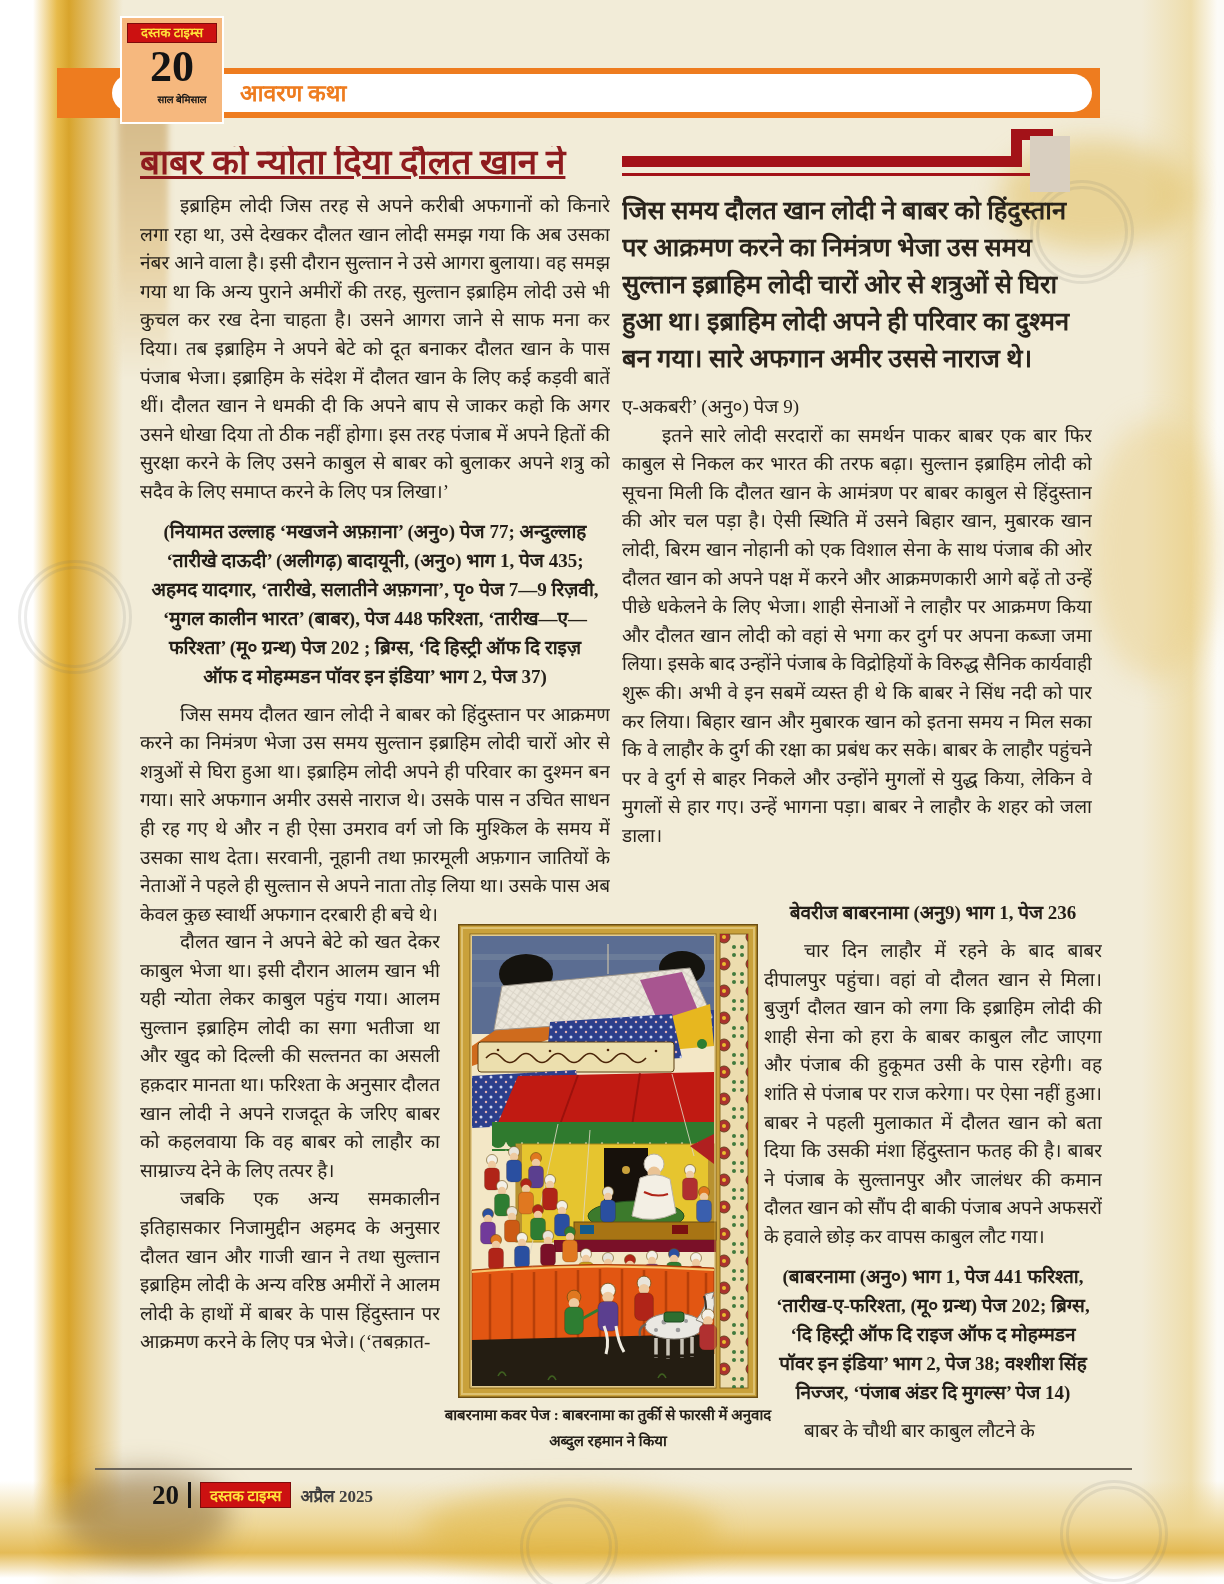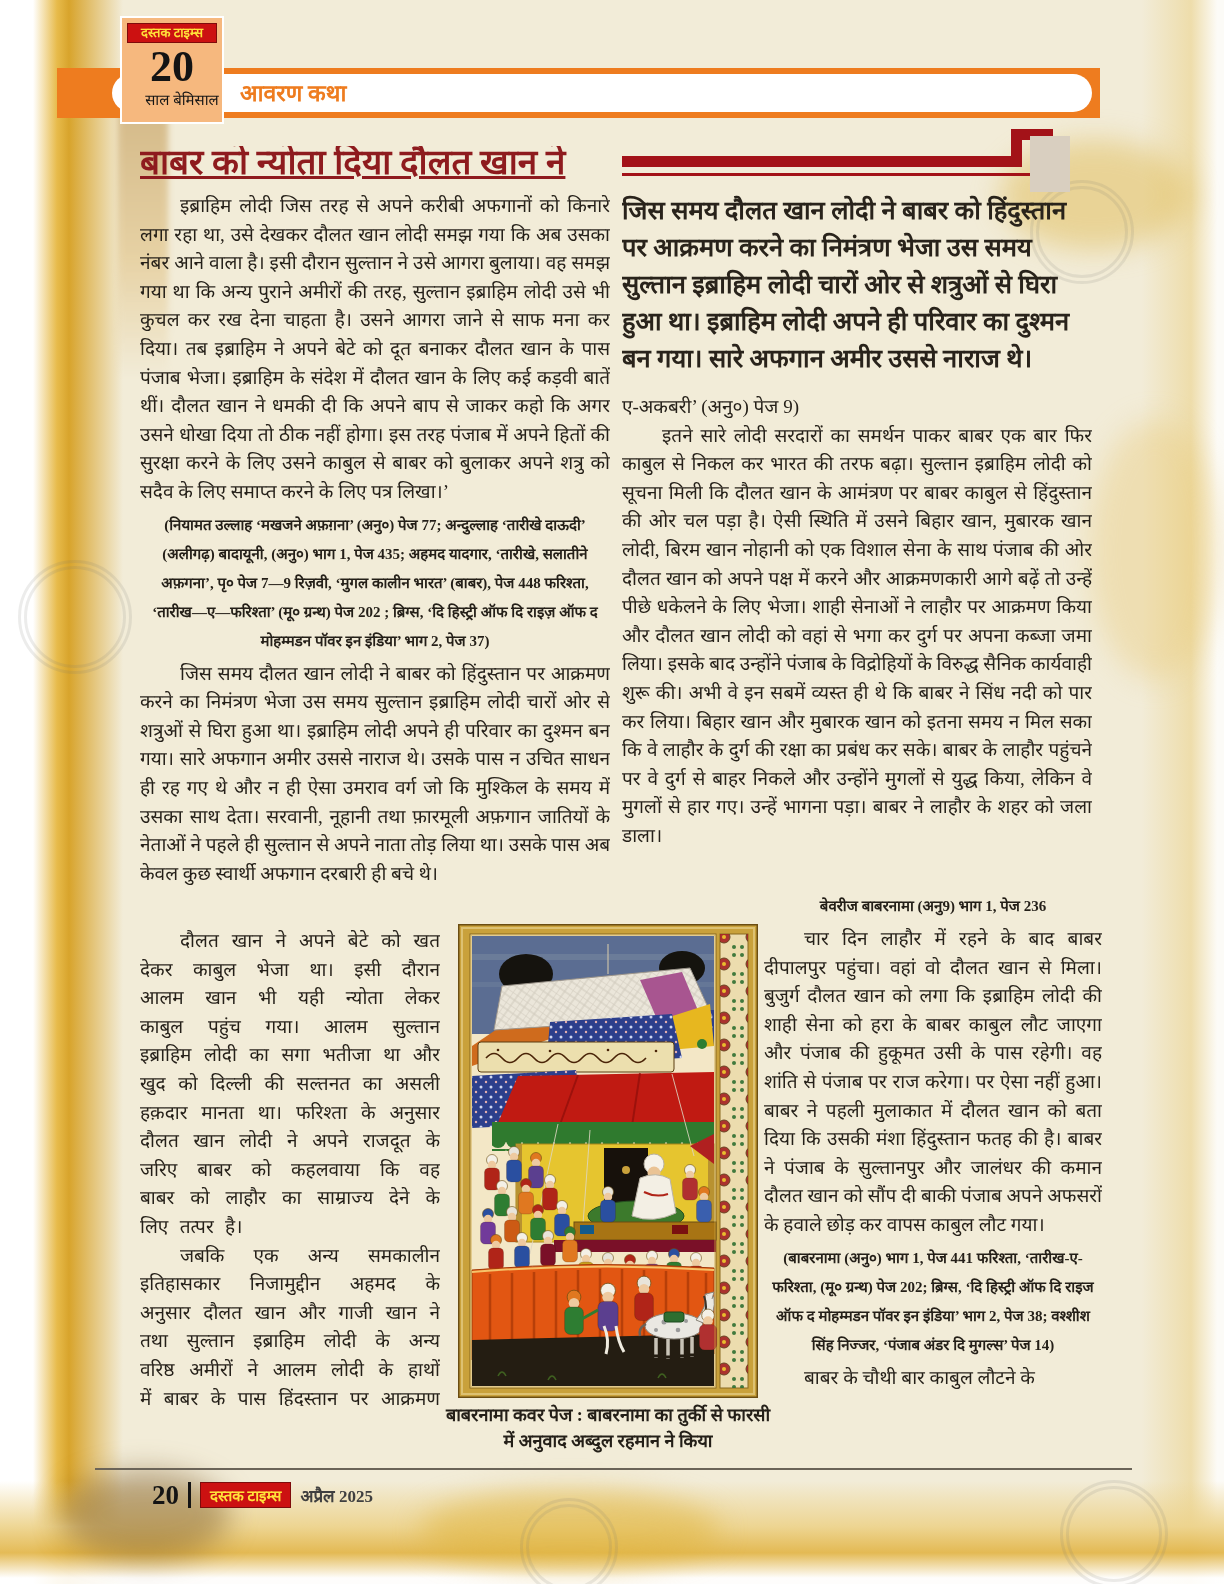--- a/index.html
+++ b/index.html
@@ -19,38 +19,38 @@
   .sw{position:absolute;border-radius:50%;border:9px double rgba(120,118,110,.14);}
   
   .band{position:absolute;left:57px;top:68px;width:1043px;height:50px;background:#ee7c1f;}
   .pill{position:absolute;left:112px;top:74px;width:980px;height:38px;background:#ffffff;border-radius:19px;}
   .section-label{position:absolute;left:240px;top:76px;font-size:23px;font-weight:bold;color:#ee7c1f;}
   .badge{position:absolute;left:122px;top:18px;width:100px;height:104px;background:#f6b87e;
          box-shadow:0 0 0 2px #ffffff;text-align:center;}
   .badge .logo{margin:5px auto 0;width:88px;background:#cc1111;color:#ffe23a;font-weight:bold;
          font-size:13px;line-height:18px;border:1px solid #7e0b0b;}
   .badge .num{font-size:44px;font-weight:bold;color:#141414;line-height:48px;}
-  .badge .tag{font-size:15px;font-weight:normal;color:#141414;line-height:18px;padding-left:20px;}
+  .badge .tag{font-size:10px;font-weight:bold;color:#141414;line-height:18px;padding-left:20px;}
   
   .col{position:absolute;overflow:hidden;}
   .body{font-size:19px;line-height:28.6px;text-align:justify;margin:0;}
   .indent{text-indent:40px;}
-  .cite{font-size:15px;line-height:29px;font-weight:bold;text-align:center;margin:4px;}
+  .cite{font-size:19px;line-height:29px;font-weight:bold;text-align:center;margin:10px;}
   .headline{font-size:35px;font-weight:bold;color:#8e1b1e;margin:0 0 12px 0;line-height:34px;text-decoration:underline;}
   
   .pq-deco{position:relative;height:52px;margin-bottom:14px;}
   .pq-bar{position:absolute;left:0;top:30px;width:400px;height:11px;background:#a31218;}
   .pq-riser{position:absolute;left:389px;top:3px;width:11px;height:38px;background:#a31218;}
   .pq-cap{position:absolute;left:389px;top:3px;width:42px;height:11px;background:#a31218;}
   .pq-line{position:absolute;left:0;top:47px;width:428px;height:3px;background:#a31218;}
   .pq-sq{position:absolute;left:408px;top:10px;width:40px;height:56px;background:#d9cfc0;}
   .pullquote{font-size:25.5px;line-height:37px;font-weight:bold;color:#29231b;margin:0 0 16px 0;}
   
   .painting{position:absolute;left:458px;top:924px;width:300px;height:474px;}
-  .caption{position:absolute;left:440px;top:1402px;width:336px;font-size:18px;font-weight:bold;
+  .caption{position:absolute;left:440px;top:1402px;width:336px;font-size:15px;font-weight:bold;
            line-height:26px;text-align:center;}
   
   .rule{position:absolute;left:95px;top:1468px;width:1037px;height:2px;background:#6b6458;}
   .footer{position:absolute;left:152px;top:1480px;display:flex;align-items:center;gap:9px;}
   .footer .pno{font-size:27px;font-weight:bold;color:#141414;line-height:30px;}
   .footer .div{width:3px;height:26px;background:#141414;}
   .footer .brand{background:#cc1111;color:#ffe23a;font-weight:bold;font-size:15px;padding:2px 9px;border:1px solid #7e0b0b;}
   .footer .issue{font-size:17px;font-weight:bold;color:#404040;}
 </style>
 </head>
@@ -81,21 +81,21 @@
     <div class="tag">साल बेमिसाल</div>
   </div>
 
   <div class="col" style="left:140px;top:146px;width:470px;height:779px;">
     <h1 class="headline">बाबर को न्योता दिया दौलत खान ने</h1>
     <p class="body indent">इब्राहिम लोदी जिस तरह से अपने करीबी अफगानों को किनारे लगा रहा था, उसे देखकर दौलत खान लोदी समझ गया कि अब उसका नंबर आने वाला है। इसी दौरान सुल्तान ने उसे आगरा बुलाया। वह समझ गया था कि अन्य पुराने अमीरों की तरह, सुल्तान इब्राहिम लोदी उसे भी कुचल कर रख देना चाहता है। उसने आगरा जाने से साफ मना कर दिया। तब इब्राहिम ने अपने बेटे को दूत बनाकर दौलत खान के पास पंजाब भेजा। इब्राहिम के संदेश में दौलत खान के लिए कई कड़वी बातें थीं। दौलत खान ने धमकी दी कि अपने बाप से जाकर कहो कि अगर उसने धोखा दिया तो ठीक नहीं होगा। इस तरह पंजाब में अपने हितों की सुरक्षा करने के लिए उसने काबुल से बाबर को बुलाकर अपने शत्रु को सदैव के लिए समाप्त करने के लिए पत्र लिखा।’</p>
     <p class="cite">(नियामत उल्लाह ‘मखजने अफ़ग़ना’ (अनु०) पेज 77; अन्दुल्लाह ‘तारीखे दाऊदी’ (अलीगढ़) बादायूनी, (अनु०) भाग 1, पेज 435; अहमद यादगार, ‘तारीखे, सलातीने अफ़गना’, पृ० पेज 7—9 रिज़वी, ‘मुगल कालीन भारत’ (बाबर), पेज 448 फरिश्ता, ‘तारीख—ए—फरिश्ता’ (मू० ग्रन्थ) पेज 202 ; ब्रिग्स, ‘दि हिस्ट्री ऑफ दि राइज़ ऑफ द मोहम्मडन पॉवर इन इंडिया’ भाग 2, पेज 37)</p>
     <p class="body indent">जिस समय दौलत खान लोदी ने बाबर को हिंदुस्तान पर आक्रमण करने का निमंत्रण भेजा उस समय सुल्तान इब्राहिम लोदी चारों ओर से शत्रुओं से घिरा हुआ था। इब्राहिम लोदी अपने ही परिवार का दुश्मन बन गया। सारे अफगान अमीर उससे नाराज थे। उसके पास न उचित साधन ही रह गए थे और न ही ऐसा उमराव वर्ग जो कि मुश्किल के समय में उसका साथ देता। सरवानी, नूहानी तथा फ़ारमूली अफ़गान जातियों के नेताओं ने पहले ही सुल्तान से अपने नाता तोड़ लिया था। उसके पास अब केवल कुछ स्वार्थी अफगान दरबारी ही बचे थे।</p>
   </div>
 
-  <div class="col" style="left:140px;top:928px;width:300px;height:478px;font-family:Liberation Mono, monospace;">
+  <div class="col" style="left:140px;top:928px;width:300px;height:478px;">
     <p class="body indent">दौलत खान ने अपने बेटे को खत देकर काबुल भेजा था। इसी दौरान आलम खान भी यही न्योता लेकर काबुल पहुंच गया। आलम सुल्तान इब्राहिम लोदी का सगा भतीजा था और खुद को दिल्ली की सल्तनत का असली हक़दार मानता था। फरिश्ता के अनुसार दौलत खान लोदी ने अपने राजदूत के जरिए बाबर को कहलवाया कि वह बाबर को लाहौर का साम्राज्य देने के लिए तत्पर है।</p>
     <p class="body indent">जबकि एक अन्य समकालीन इतिहासकार निजामुद्दीन अहमद के अनुसार दौलत खान और गाजी खान ने तथा सुल्तान इब्राहिम लोदी के अन्य वरिष्ठ अमीरों ने आलम लोदी के हाथों में बाबर के पास हिंदुस्तान पर आक्रमण करने के लिए पत्र भेजे। (‘तबक़ात-</p>
   </div>
 
   <div class="col" style="left:622px;top:126px;width:470px;height:792px;">
     <div class="pq-deco">
       <div class="pq-cap"></div>
         <div class="pq-riser"></div>
         <div class="pq-bar"></div>
       <div class="pq-line"></div>

